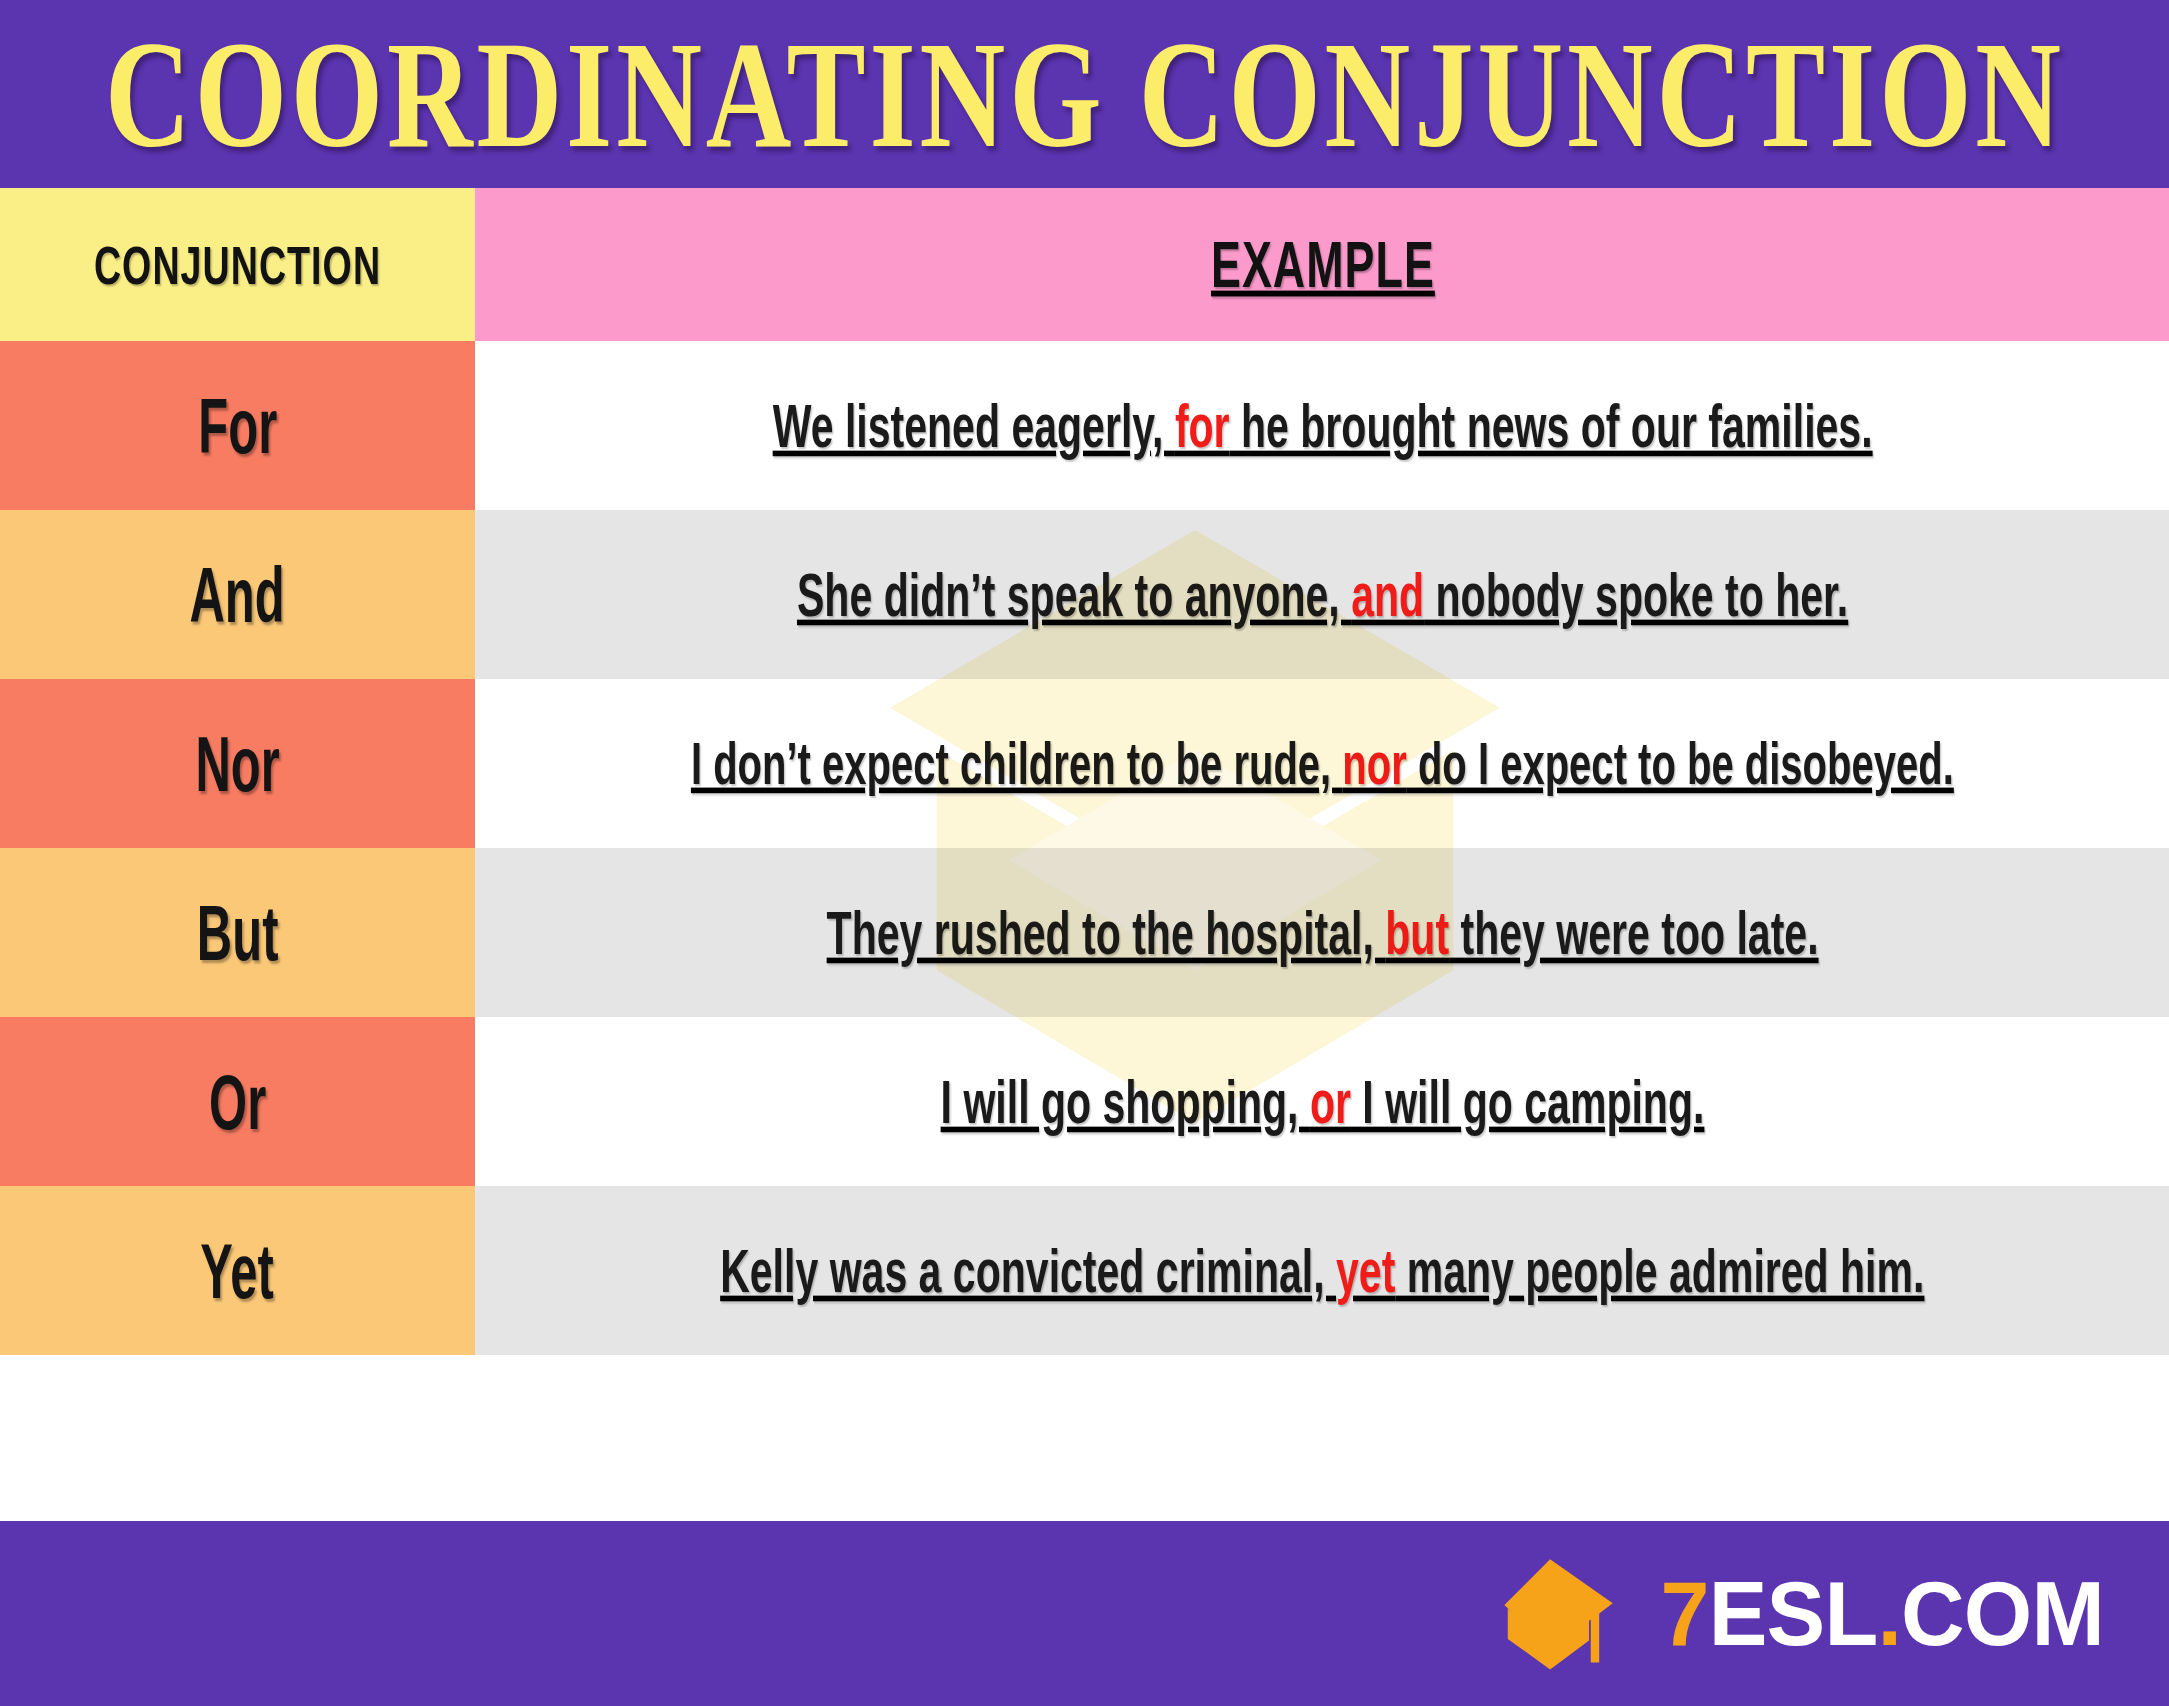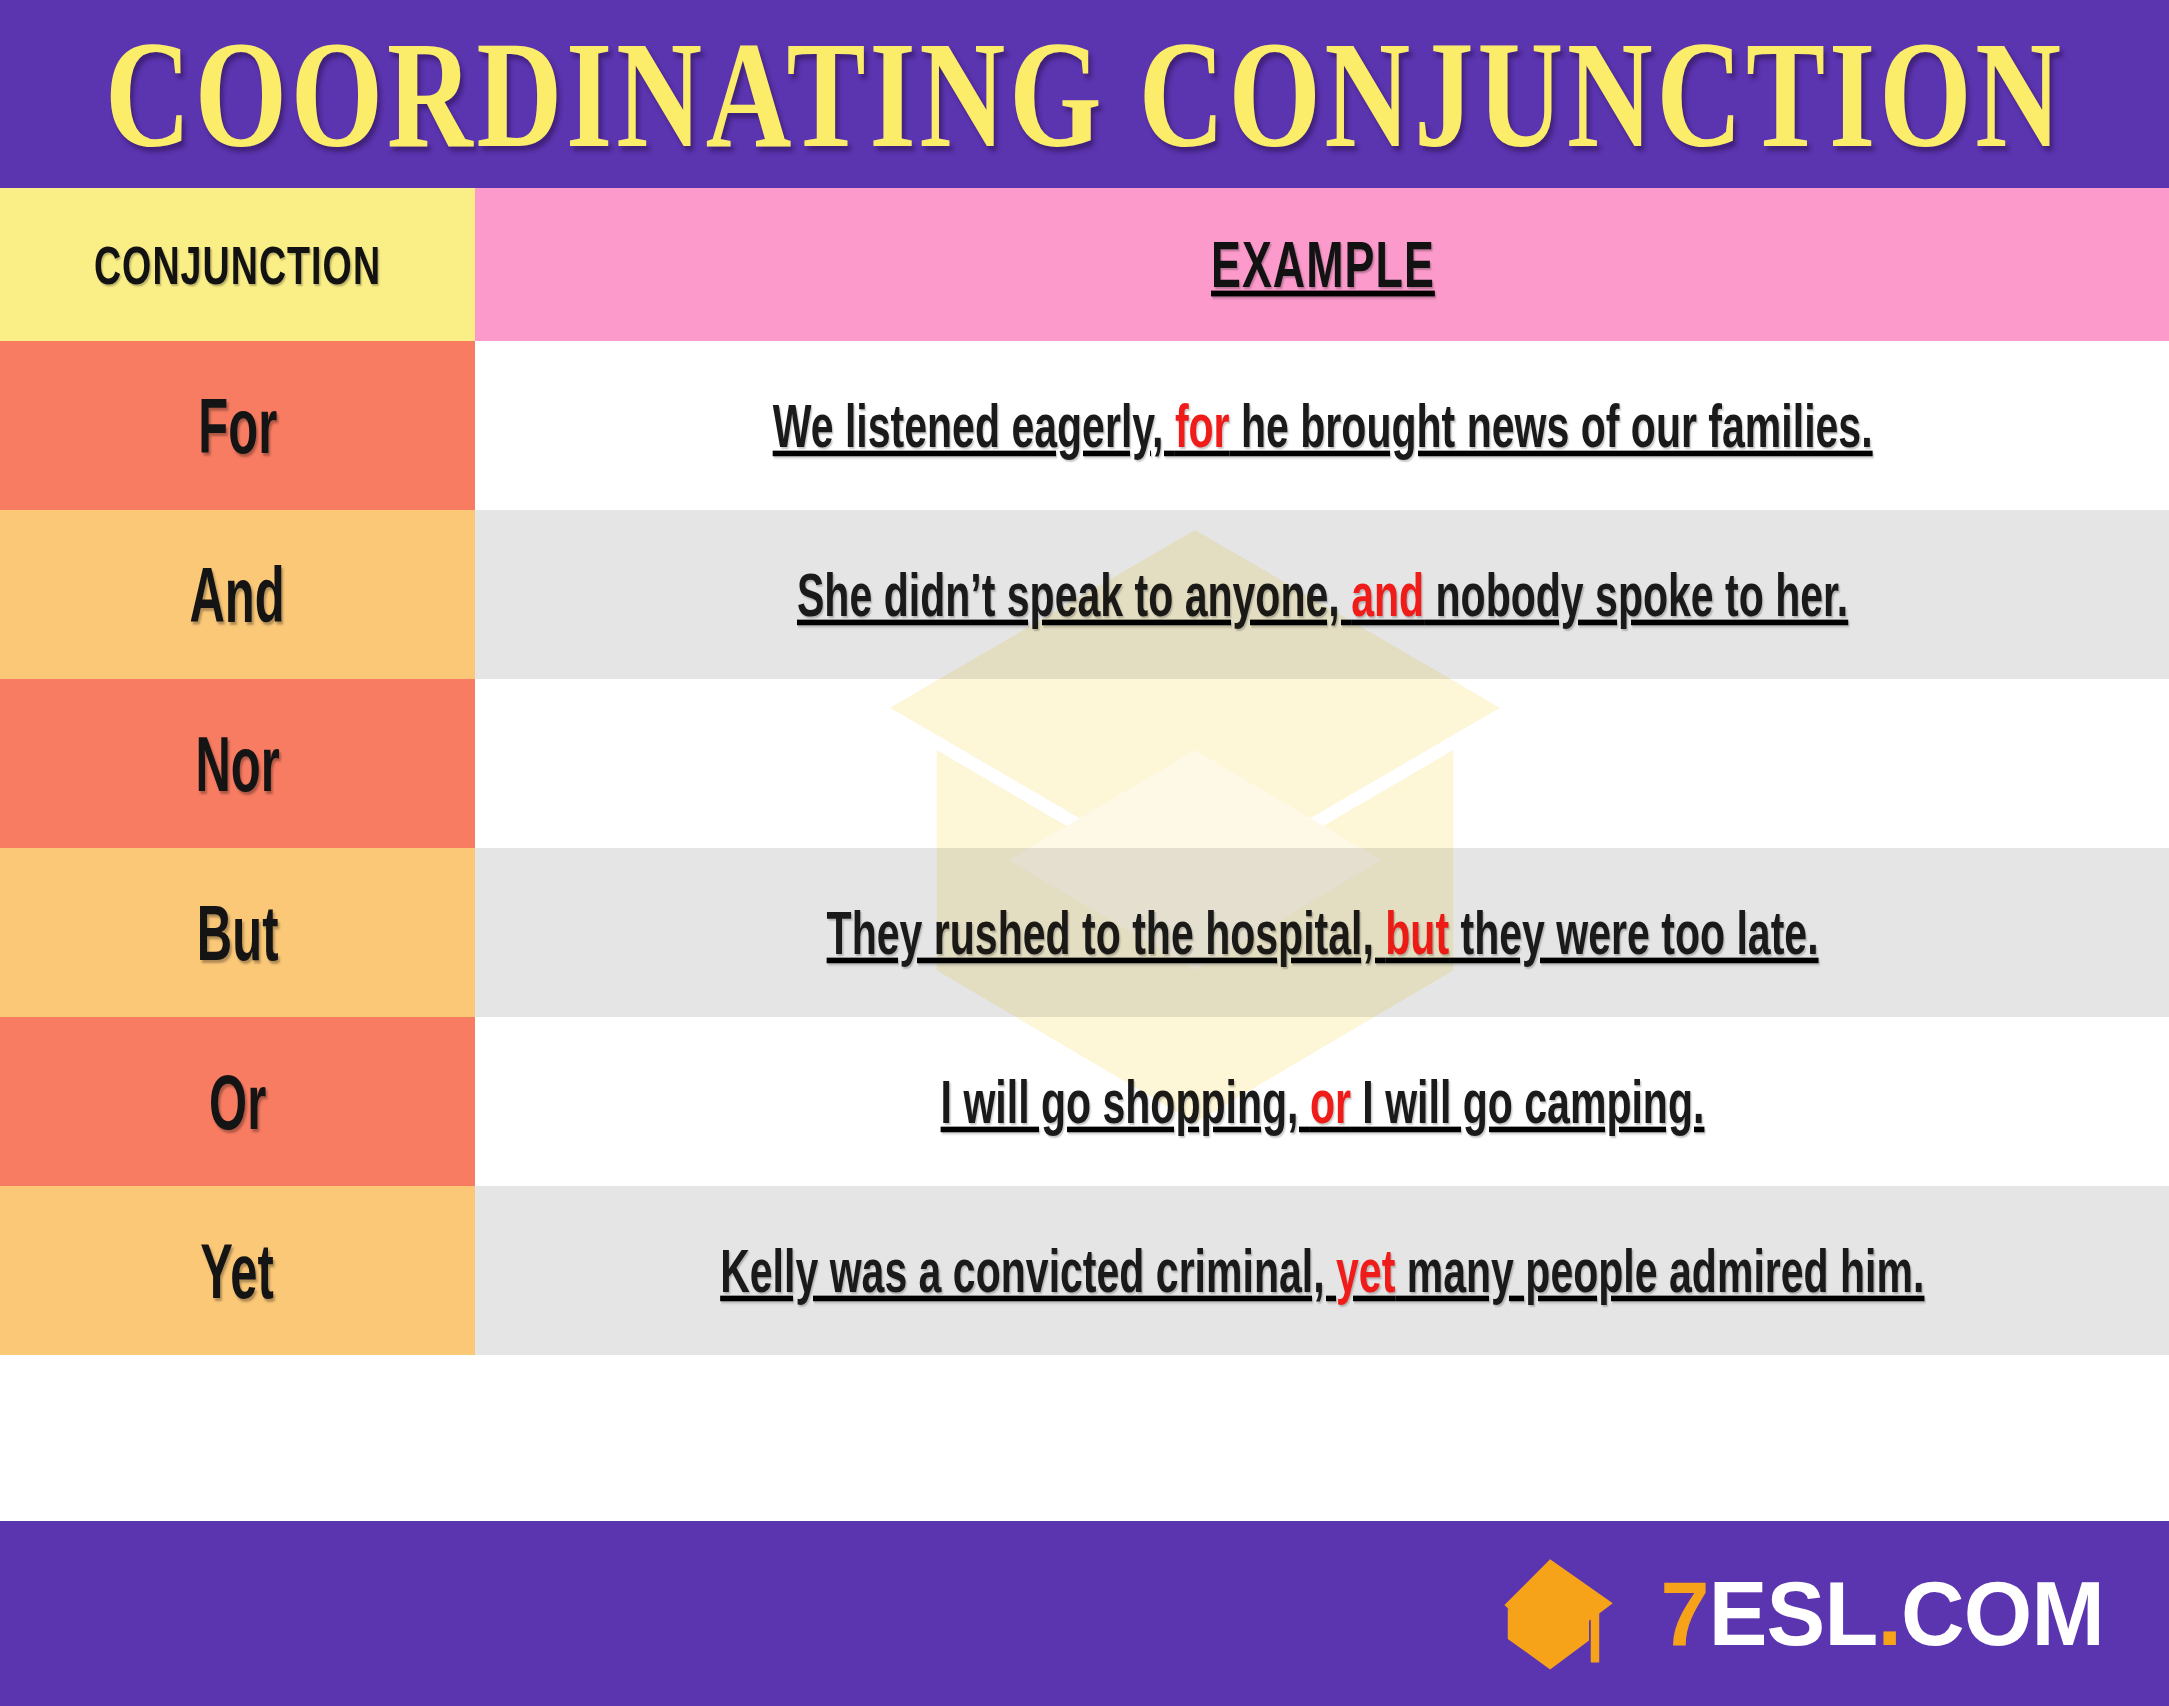--- a/index.html
+++ b/index.html
@@ -227,20 +227,23 @@
       </div>
       <div class="cell-right">
         <span class="example-text"><span>She didn’t speak to anyone, </span><span class="hl">and</span><span> nobody spoke to her.</span></span>
       </div>
     </div>
 
     <div class="row row-data odd wide">
       <div class="cell-left">
         <span class="conj">Nor</span>
       </div>
+      <div class="cell-right">
+        <span class="example-text"><span>I don’t expect children to be rude, </span><span class="hl">nor</span><span> do I expect to be disobeyed.</span></span>
+      </div>
     </div>
 
     <div class="row row-data even">
       <div class="cell-left">
         <span class="conj">But</span>
       </div>
       <div class="cell-right">
         <span class="example-text"><span>They rushed to the hospital, </span><span class="hl">but</span><span> they were too late.</span></span>
       </div>
     </div>

